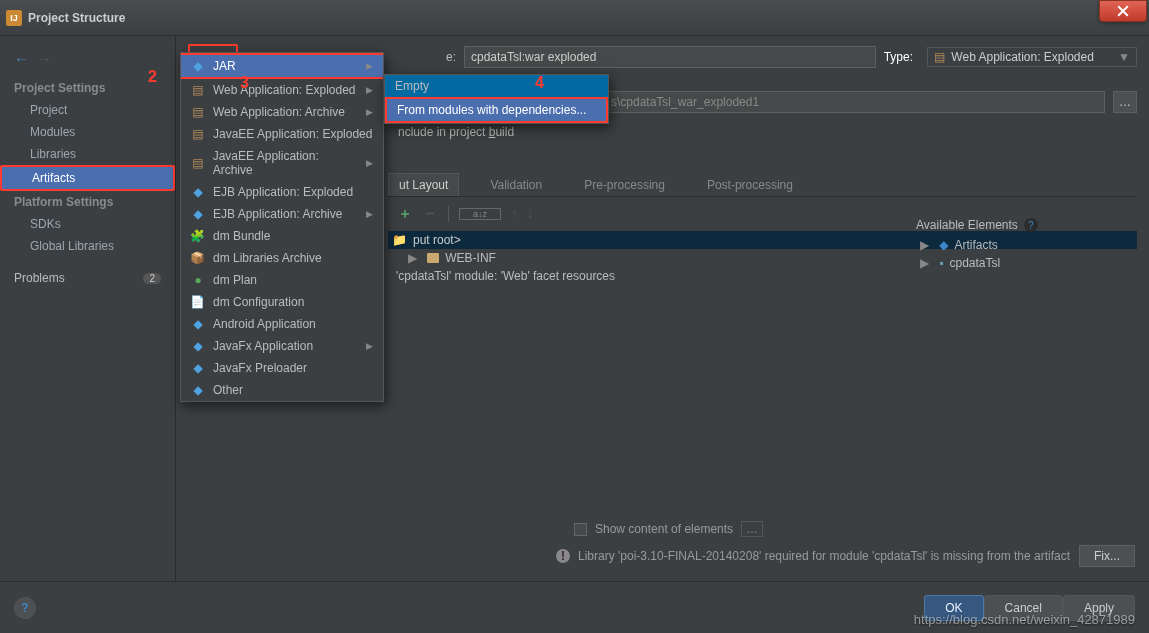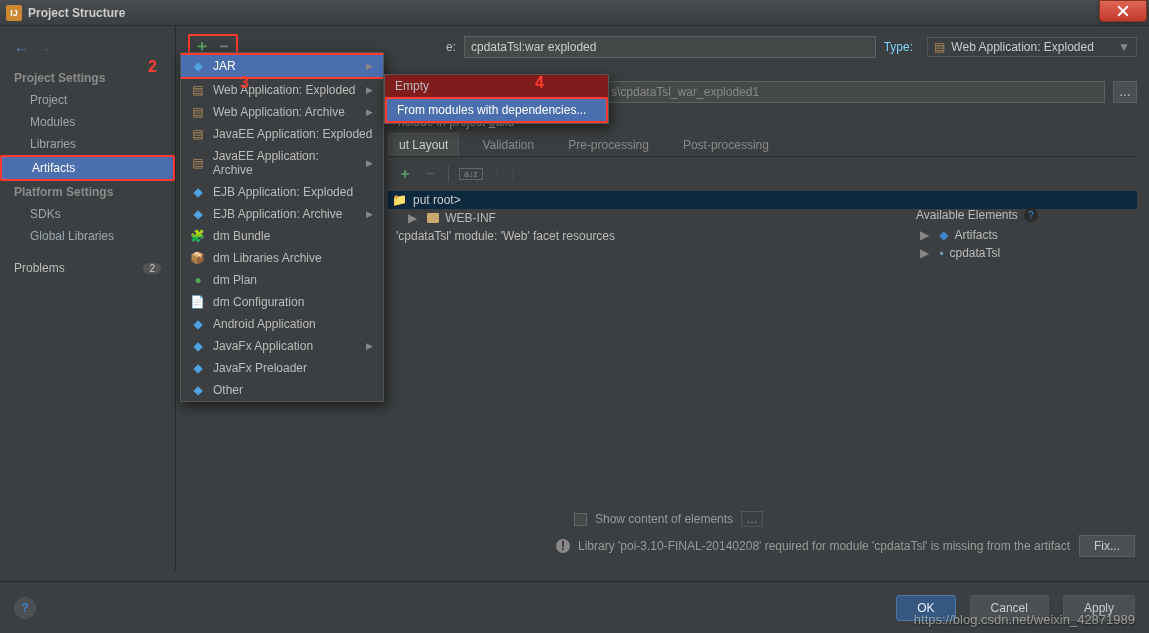--- a/index.html
+++ b/index.html
@@ -1,19 +1,19 @@
 <!DOCTYPE html>
 <html><head>
 <meta charset="utf-8">
 <style>
 * { margin: 0; padding: 0; box-sizing: border-box; font-family: "Segoe UI", Tahoma, sans-serif; font-size: 12px; }
 body { background: #3c3f41; color: #bbbbbb; width: 1149px; height: 633px; overflow: hidden; position: relative; }
 
 
-.titlebar { height: 26px; background: linear-gradient(#4a4d4f,#3c3f41); display: flex; align-items: center; padding: 0 6px; border-bottom: 1px solid #2b2b2b; }
+.titlebar { height: 36px; background: linear-gradient(#4a4d4f,#3c3f41); display: flex; align-items: center; padding: 0 6px; border-bottom: 1px solid #2b2b2b; }
 .titlebar .icon { width: 16px; height: 16px; background: #cc8833; border-radius: 2px; margin-right: 6px; display:flex;align-items:center;justify-content:center;color:#fff;font-weight:bold;font-size:9px;}
 .titlebar .title { color: #ccc; font-weight: bold; }
 .close-btn { position: absolute; right: 2px; top: 0; width: 48px; height: 22px; background: linear-gradient(#e06555,#c0392b); border-radius: 0 0 4px 4px; display:flex;align-items:center;justify-content:center;color:#fff; font-weight:bold; border:1px solid #832; box-shadow:0 1px 4px rgba(0,0,0,.4);}
 .close-btn svg{width:12px;height:12px;}
 
 
 .main { display: flex; height: 545px; }
 .sidebar { width: 175px; padding: 10px 0; position: relative; }
 .nav-arrows { display:flex; gap:8px; padding: 2px 14px 12px; align-items:center;}
 .nav-arrows span{color:#4a88c7;font-size:15px;}
@@ -28,39 +28,39 @@
 .badge{background:#555; border-radius:8px; padding:0 6px; font-size:10px; color:#ccc;}
 
 
 .center { flex:1; position:relative; padding:8px 12px 0 12px; border-left:1px solid #2b2b2b;}
 .tb-row{display:flex;align-items:center;gap:8px;}
 .tb-buttons{display:flex;gap:6px;align-items:center;padding:2px 4px;}
 .plus{color:#59a869;font-size:16px;font-weight:bold;}
 .minus{color:#888;font-size:16px;font-weight:bold;}
 .tb-outline{border:2px solid #ff3b30;padding:0 4px;border-radius:2px;}
 .name-input{background:#45494a;border:1px solid #5e6060;color:#ccc;padding:3px 6px;flex:1;max-width:440px;}
-.type-label{color:#7dd3fc;margin-left:auto;margin-right:6px;text-align:right;}
+.type-label{color:#ffffff;margin-left:auto;margin-right:6px;text-align:right;}
 .type-select{background:#3c3f41;border:1px solid #555;color:#ccc;padding:2px 6px;width:210px;display:flex;align-items:center;gap:6px;}
 .caret{margin-left:auto;color:#888;}
 
 .path-row{margin-top:22px;display:flex;align-items:center;gap:8px;}
 .path-input{background:#45494a;border:1px solid #5e6060;color:#888;padding:3px 6px;flex:1;}
 .dots-btn{background:#4c5052;border:1px solid #5e6060;width:24px;height:22px;display:flex;align-items:center;justify-content:center;color:#ccc;}
 
 .include-row{margin-top:12px;color:#bbb;}
 .underline{text-decoration:underline;}
 
-.tabs{display:flex;gap:12px;margin-top:4px;border-bottom:1px solid #2b2b2b;}
+.tabs{display:flex;gap:20px;margin-top:34px;border-bottom:1px solid #2b2b2b;}
 .tab{padding:4px 10px;color:#888;border:1px solid transparent;border-bottom:none;}
 .tab.active{background:#45494a;border-color:#555;color:#ccc;}
 
 .subtoolbar{display:flex;align-items:center;gap:10px;padding:6px 0;}
 .subtoolbar .plus{font-size:14px;}
 .subtoolbar .sep{width:1px;height:16px;background:#555;}
-.sort-ic{border:1px solid #666;padding:0 4px;font-size:9px;color:#888;}
+.sort-ic{border:1px solid #666;padding:0 13px;font-size:9px;color:#888;}
 .arrow-ic{color:#555;}
 
 .tree{border-top:1px solid transparent;}
 .tree-row{padding:2px 0 2px 4px;display:flex;align-items:center;gap:6px;}
 .tree-row.sel{background:#0d293e;color:#ccc;}
 .folder-ic{width:12px;height:10px;background:#c9a96e;border-radius:1px;}
 .tree-indent{padding-left:20px;}
 
 .right-panel{position:absolute;left:740px;top:178px;width:380px;}
 .right-head{padding:4px 0;display:flex;align-items:center;gap:6px;}
@@ -83,29 +83,29 @@
 .menu-item.sel{background:#4b6eaf;color:#fff;}
 .menu-item.box{border-top:2px solid #ff3b30;border-bottom:2px solid #ff3b30;}
 .menu-arrow{margin-left:auto;color:#888;font-size:9px;}
 .menu-ic{width:14px;height:14px;display:inline-flex;align-items:center;justify-content:center;}
 .bluedot{color:#4fa3e3;}
 .brownbox{color:#b0885a;}
 .greenball{color:#5a5;}
 .n3{left:240px;top:74px;z-index:20;}
 
 
-.submenu{position:absolute;left:384px;top:74px;width:225px;background:#7f1d1d;border:1px solid #555;box-shadow:2px 4px 12px rgba(0,0,0,.6);z-index:10;}
+.submenu{position:absolute;left:384px;top:74px;width:225px;background:#0369a1;border:1px solid #555;box-shadow:2px 4px 12px rgba(0,0,0,.6);z-index:10;}
 .submenu .menu-item.selbox{background:#4b6eaf;color:#fff;}
 .red-box-sub{border:2px solid #ff3b30;}
 .n4{left:535px;top:74px;z-index:20;}
 
 
 .bottombar{position:absolute;left:0;right:0;bottom:0;height:52px;border-top:1px solid #2b2b2b;display:flex;align-items:center;padding:0 14px;background:#3c3f41;}
 .help-ic{width:22px;height:22px;border-radius:50%;background:#4c5052;display:flex;align-items:center;justify-content:center;color:#3e86c7;font-weight:bold;border:1px solid #555;}
-.btns{margin-left:auto;display:flex;gap:14px;}
+.btns{margin-left:auto;display:flex;gap:0;}
 .btn{padding:5px 20px;border:1px solid #555;background:#4c5052;color:#ccc;border-radius:3px;}
 .btn.primary{background:#365880;border-color:#4a78a8;color:#e8f0ff;}
 .watermark{position:absolute;right:14px;bottom:6px;color:rgba(255,255,255,.5);font-size:13px;z-index:30;text-shadow:0 1px 2px rgba(0,0,0,.6);}
 </style>
 </head>
 <body>
 
 <div class="titlebar">
   <span class="icon">IJ</span>
   <span class="title">Project Structure</span>

